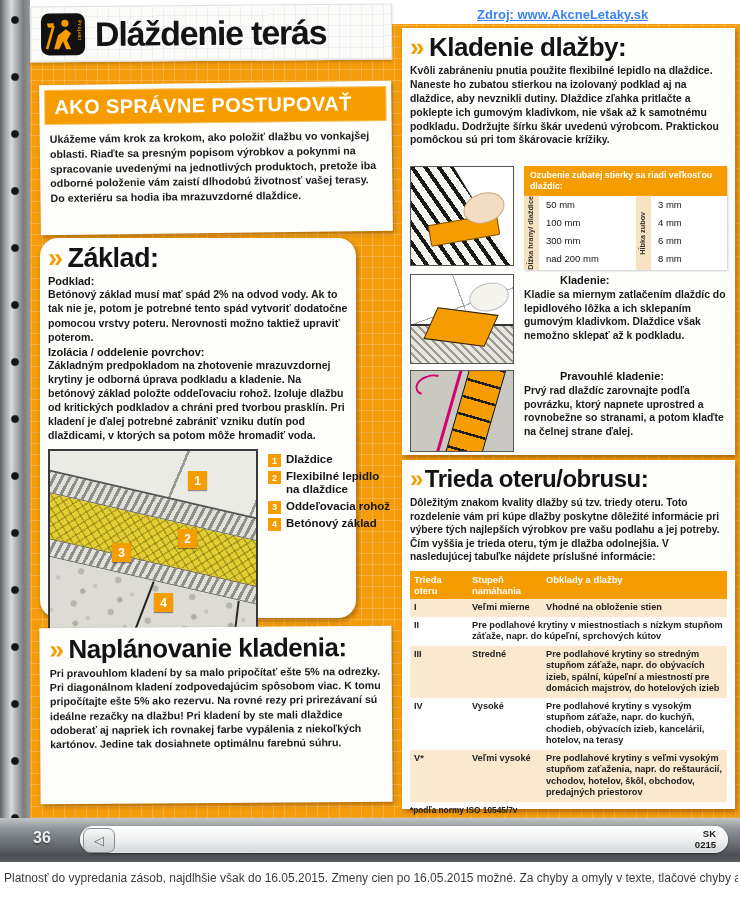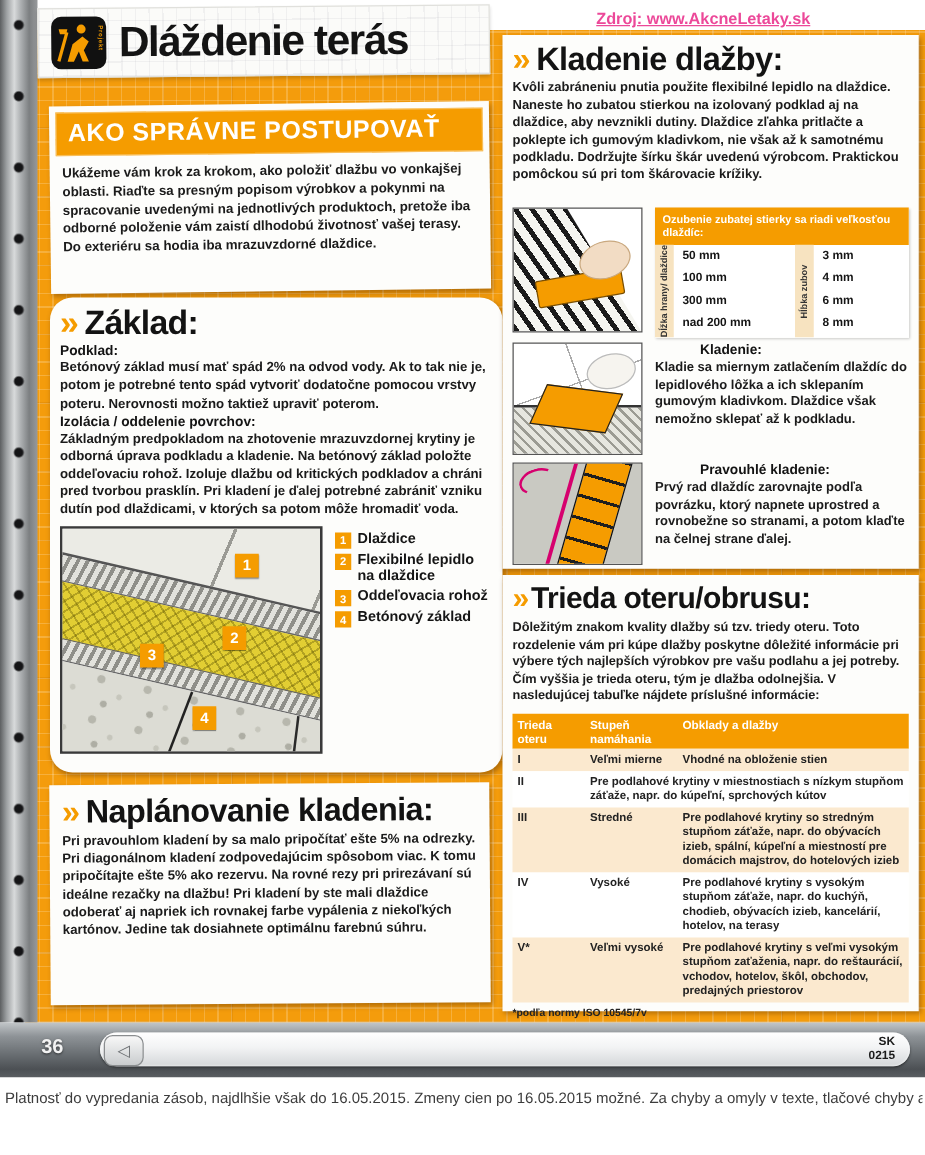--- a/index.html
+++ b/index.html
@@ -27,40 +27,40 @@
     padding-left:10px;box-sizing:border-box;box-shadow:0 2px 3px rgba(0,0,0,0.18);
     background-image:
       repeating-linear-gradient(0deg,rgba(110,110,130,0.08) 0 1px,transparent 1px 11px),
       repeating-linear-gradient(90deg,rgba(110,110,130,0.08) 0 1px,transparent 1px 11px);}
   .logo{width:44px;height:42px;background:#111;border-radius:8px;position:relative;flex:0 0 auto;}
   .logo svg{position:absolute;left:3px;top:4px;}
   .logo-vtext{position:absolute;right:2px;top:7px;writing-mode:vertical-rl;font-size:5px;
     color:#F59C00;font-weight:700;letter-spacing:0.5px;}
   .page-title{font-size:34px;font-weight:700;color:#141414;letter-spacing:-1.2px;white-space:nowrap;}
 
-  .zdroj{position:absolute;left:477px;top:7px;font-size:13px;font-weight:700;color:#ec4899;
+  .zdroj{position:absolute;left:477px;top:7px;font-size:13px;font-weight:700;color:#3b82f6;
     text-decoration:underline;cursor:pointer;}
 
   
   .card{position:absolute;background:#fdfdfb;box-sizing:border-box;
     box-shadow:1.5px 2.5px 4px rgba(70,35,0,0.38);}
 
   .h1{font-size:27px;font-weight:700;color:#131313;letter-spacing:-0.5px;margin:2px 0 3px 0;line-height:1.05;}
   .h1 .chev{color:#F59C00;margin-right:5px;}
   .subhead{font-size:11px;font-weight:700;color:#141414;margin-top:2px;}
   .body-text{font-size:10.6px;font-weight:700;line-height:1.33;color:#1b1b1b;}
 
   
   #card-intro{left:40px;top:83px;width:352px;height:150px;transform:rotate(-0.7deg);padding:5px;}
   .banner{background:#F59C00;color:#fff;height:35px;display:flex;align-items:center;padding-left:10px;
     font-size:20px;font-weight:700;letter-spacing:0.4px;box-shadow:inset 0 0 0 1px rgba(255,255,255,0.35);}
   .intro-text{padding:7px 6px 0 5px;font-size:10.7px;font-weight:700;line-height:1.38;color:#1b1b1b;}
 
   
-  #card-zaklad{left:40px;top:238px;width:362px;height:380px;padding:4px 8px;border-radius:18px;}
+  #card-zaklad{left:40px;top:238px;width:316px;height:380px;padding:4px 8px;border-radius:18px;}
   .drow{display:flex;margin-top:7px;}
   .diagram{width:206px;height:178px;border:2px solid #3a3a3a;position:relative;overflow:hidden;
     background:#ddd;flex:0 0 auto;}
   .dlayers{position:absolute;left:-50px;top:-28px;width:320px;transform:rotate(13deg);}
   .lay-tiles{height:74px;background-color:#EBEBE5;border-bottom:2px solid #555;
     background-image:linear-gradient(100deg,transparent 49.5%,#9a9a94 49.5% 50.3%,transparent 50.3%),
                      linear-gradient(100deg,transparent 74.5%,#9a9a94 74.5% 75.3%,transparent 75.3%);}
   .lay-corr{height:20px;background:repeating-linear-gradient(105deg,#8f8f89 0 3px,#e2e2dc 3px 7px);
     border-bottom:1px solid #666;}
   .lay-mesh{height:44px;background-color:#E2CE33;border-bottom:1px solid #666;
@@ -119,21 +119,21 @@
 
   .ttable{position:absolute;left:122px;top:138px;width:203px;box-shadow:1px 1px 2px rgba(0,0,0,0.2);}
   .ttable-header{background:#F59C00;color:#fff;font-size:8.8px;font-weight:700;padding:4px 6px;line-height:1.25;}
   .ttable-body{display:flex;background:#fff;}
   .tg1{display:flex;width:112px;}
   .tg2{display:flex;flex:1;}
   .vlab{width:15px;background:#F7E3C0;writing-mode:vertical-rl;transform:rotate(180deg);font-size:7.3px;
     font-weight:700;color:#333;display:flex;align-items:center;justify-content:center;text-align:center;
     line-height:1.1;}
   .vals{flex:1;}
-  .vals>div{height:18px;display:flex;align-items:center;padding-left:7px;font-size:9.5px;font-weight:700;color:#151515;}
+  .vals>div{height:18px;display:flex;align-items:center;padding-left:7px;font-size:9.5px;font-weight:400;color:#151515;}
   .tip-block{position:absolute;left:122px;top:246px;width:203px;}
   .prav-block{position:absolute;left:122px;top:342px;width:203px;}
   .blk-head{font-size:11px;font-weight:700;color:#131313;margin-bottom:2px;padding-left:36px;}
   .blk-text{font-size:10.4px;font-weight:700;line-height:1.32;color:#1b1b1b;}
 
   
   #card-trieda{left:402px;top:460px;width:333px;height:349px;padding:4px 8px;}
   .h1-sm{font-size:24px;font-weight:700;color:#131313;letter-spacing:-0.5px;margin:1px 0 3px 0;}
   .h1-sm .chev{color:#F59C00;margin-right:2px;}
   .tintro{font-size:10.2px;font-weight:700;line-height:1.33;color:#1b1b1b;}

